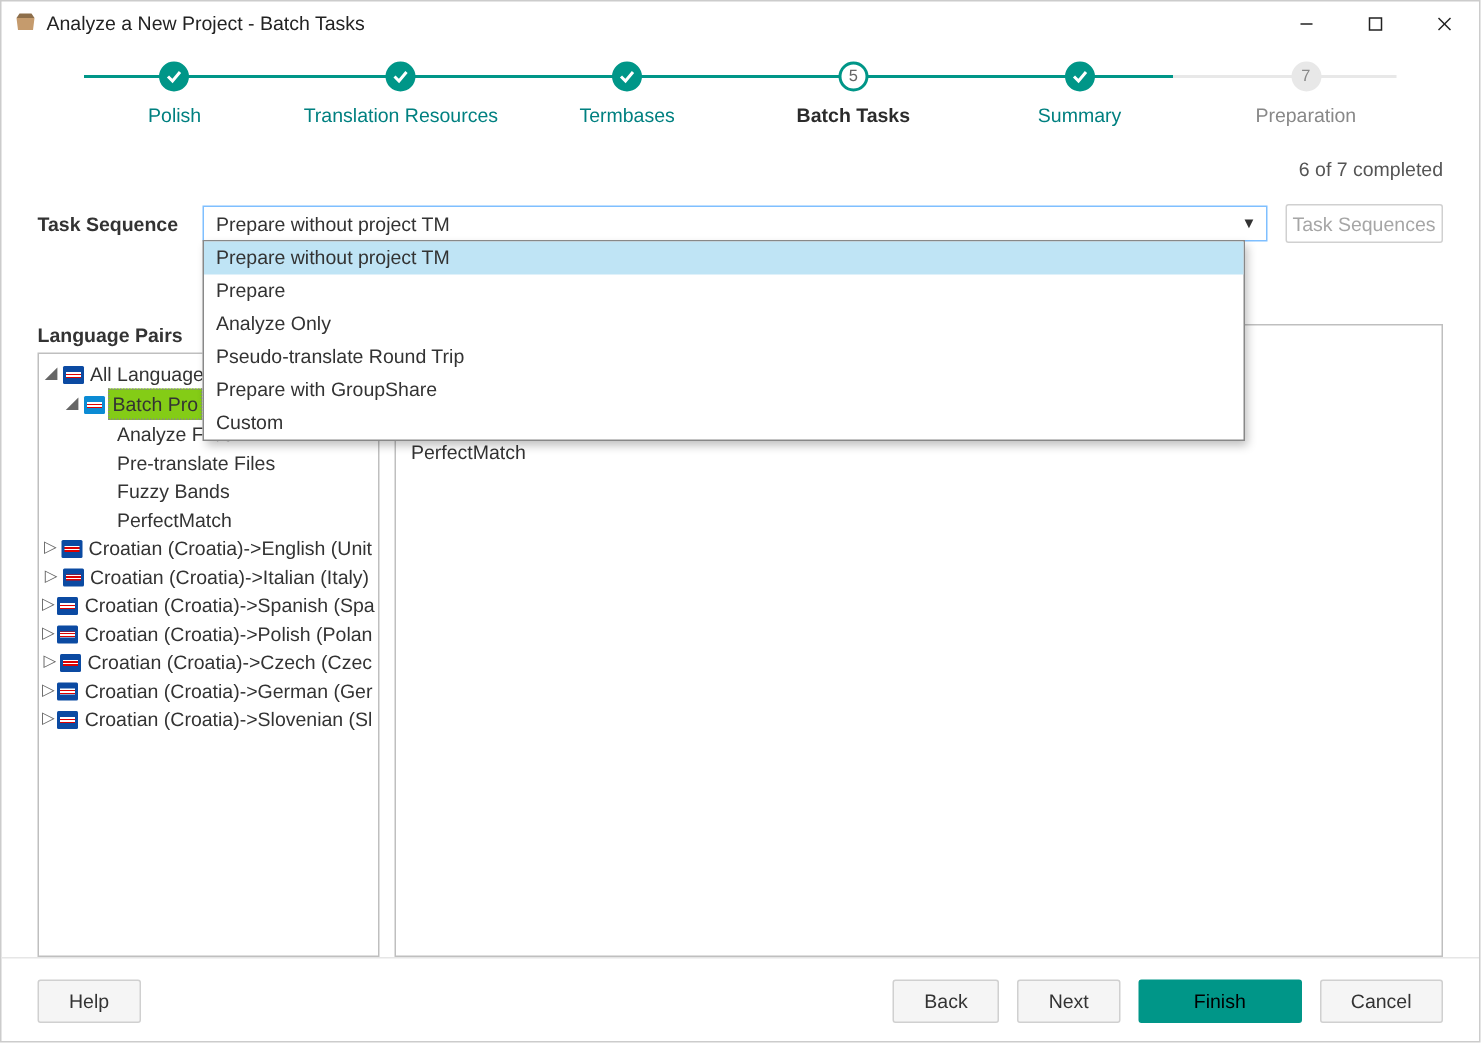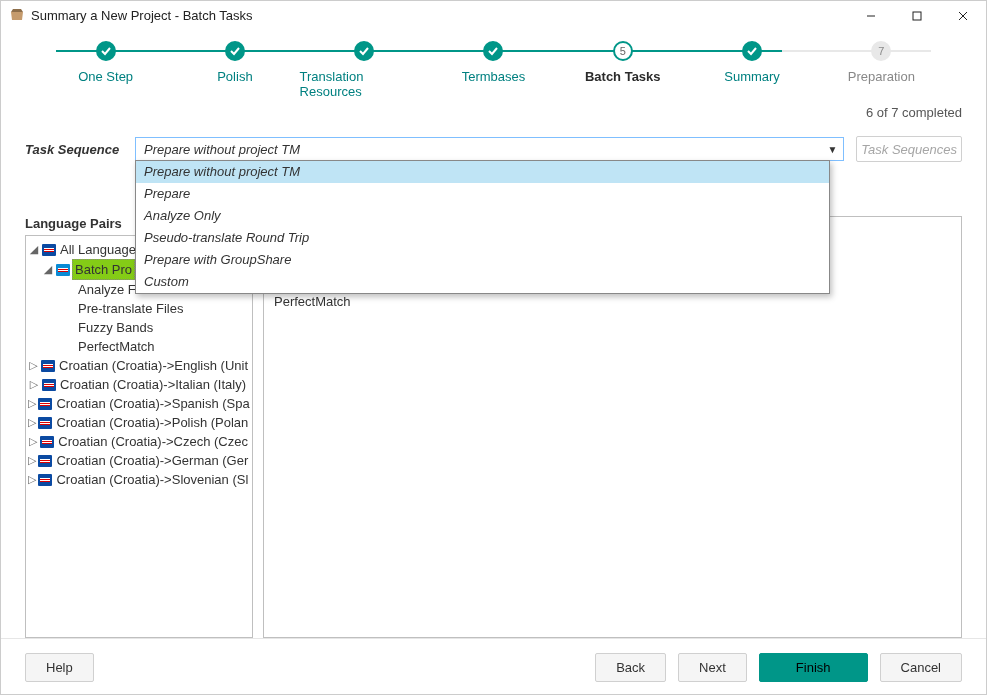--- a/index.html
+++ b/index.html
@@ -80,21 +80,20 @@
   .completed-text{
     text-align:right;
     padding:4px 24px 14px 0;
     color:#555;
   }
 
   
   .form-row{
     display:flex;align-items:center;padding:2px 24px;
     position:relative;
-    font-style:italic;
   }
   .form-row .lbl{width:110px;font-weight:600;}
   .combo{
     flex:1;margin-right:12px;
     border:1px solid #7fbfff;
     background:#fff;
     height:24px;
     display:flex;align-items:center;justify-content:space-between;
     padding:0 6px 0 8px;
     position:relative;
@@ -173,21 +172,21 @@
 </head>
 <body>
 
 <div class="titlebar">
   <span class="icon">
     <svg width="16" height="16" viewBox="0 0 16 16">
         <path fill="#c59b6d" d="M2 6h12l-1 8H3z"></path>
         <path fill="#8d6e4a" d="M2 6l2-3h8l2 3z"></path>
       </svg>
   </span>
-  <span class="title">Summary a New Project - Batch Tasks</span>
+  <span class="title">Analyze a New Project - Batch Tasks</span>
   <div class="winctrl">
     <div>
         <svg width="10" height="10">
           <line x1="1" y1="5" x2="9" y2="5" stroke-width="1"></line>
         </svg>
       </div>
     <div>
         <svg width="10" height="10">
           <rect x="1" y="1" width="8" height="8" fill="none" stroke-width="1"></rect>
         </svg>
@@ -199,28 +198,20 @@
         </svg>
       </div>
   </div>
 </div>
 
 <div class="stepper">
   <div class="stepper-track">
       <div class="progress" style="width:83%"></div>
     </div>
 
-  <div class="step">
-    <div class="bubble">
-        <svg viewBox="0 0 12 12">
-          <path d="M2 6l3 3 5-6" fill="none" stroke="#fff" stroke-width="2"></path>
-        </svg>
-      </div>
-    <div class="label">One Step</div>
-  </div>
   <div class="step">
     <div class="bubble">
         <svg viewBox="0 0 12 12">
           <path d="M2 6l3 3 5-6" fill="none" stroke="#fff" stroke-width="2"></path>
         </svg>
       </div>
     <div class="label">Polish</div>
   </div>
   <div class="step">
     <div class="bubble">

